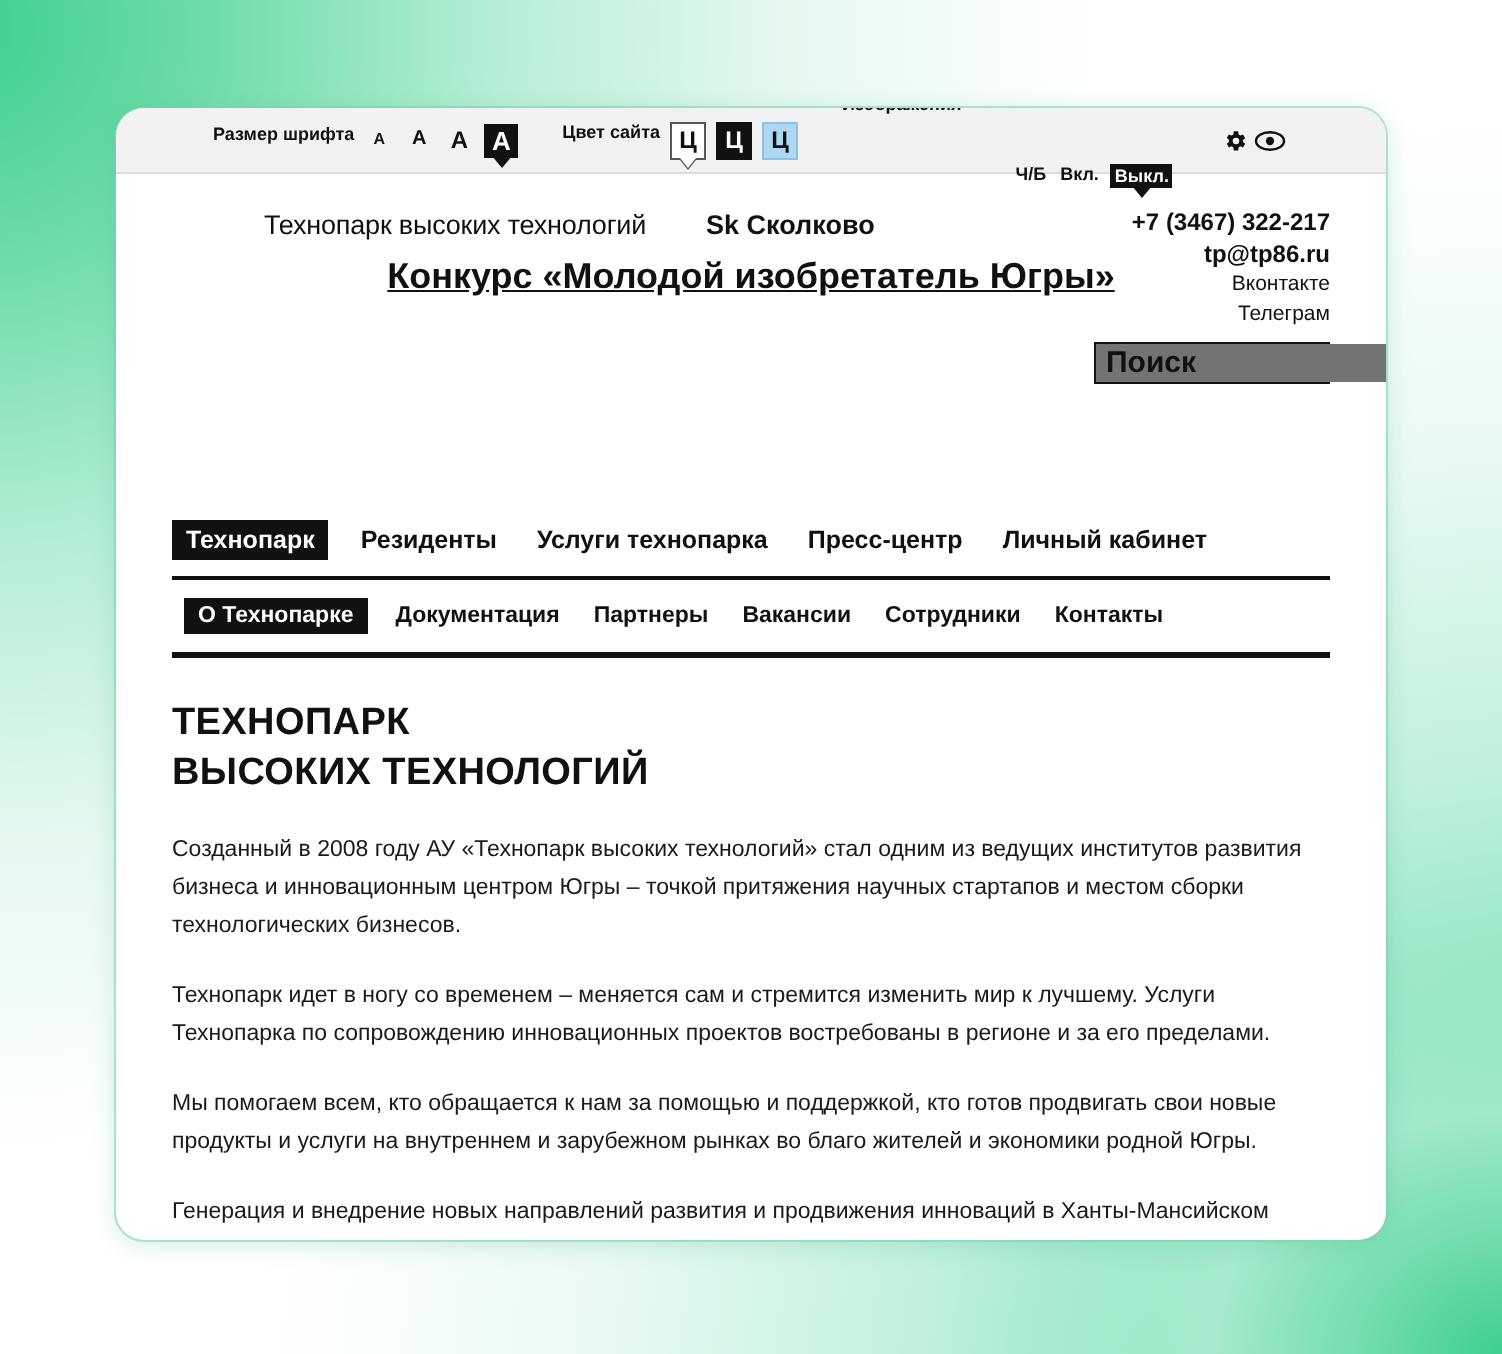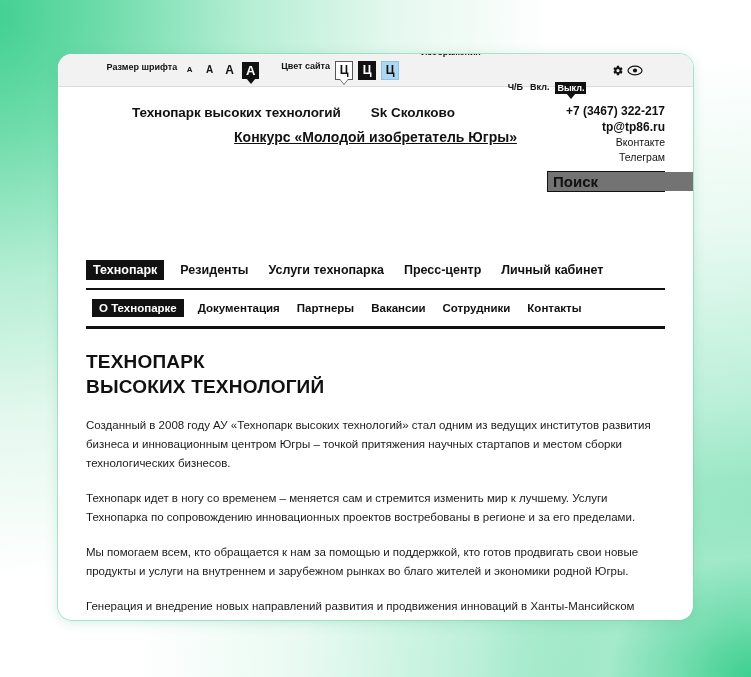--- a/index.html
+++ b/index.html
@@ -169,21 +169,21 @@
     padding: 18px 28px 0 28px;
     position: relative;
     height: 157px;
   }
   .brand-row {
     display: flex;
     align-items: flex-start;
   }
   .brand-title {
     font-size: 13.5px;
-    font-weight: bold;
+    font-weight: normal;
     color: #111;
     letter-spacing: -0.1px;
     margin-left: 46px;
     white-space: nowrap;
   }
   .skolkovo {
     font-size: 13.5px;
     font-weight: bold;
     color: #111;
     margin-left: 30px;
@@ -243,21 +243,21 @@
     justify-content: center;
     cursor: pointer;
   }
 
   
   .promo {
     text-align: center;
     margin-top: 8px;
   }
   .promo a {
-    font-size: 14px;
+    font-size: 18px;
     font-weight: bold;
     color: #111;
     text-decoration: underline;
     cursor: pointer;
   }
 
   
   .nav-primary {
     margin: 16px 28px 0 28px;
     display: flex;

